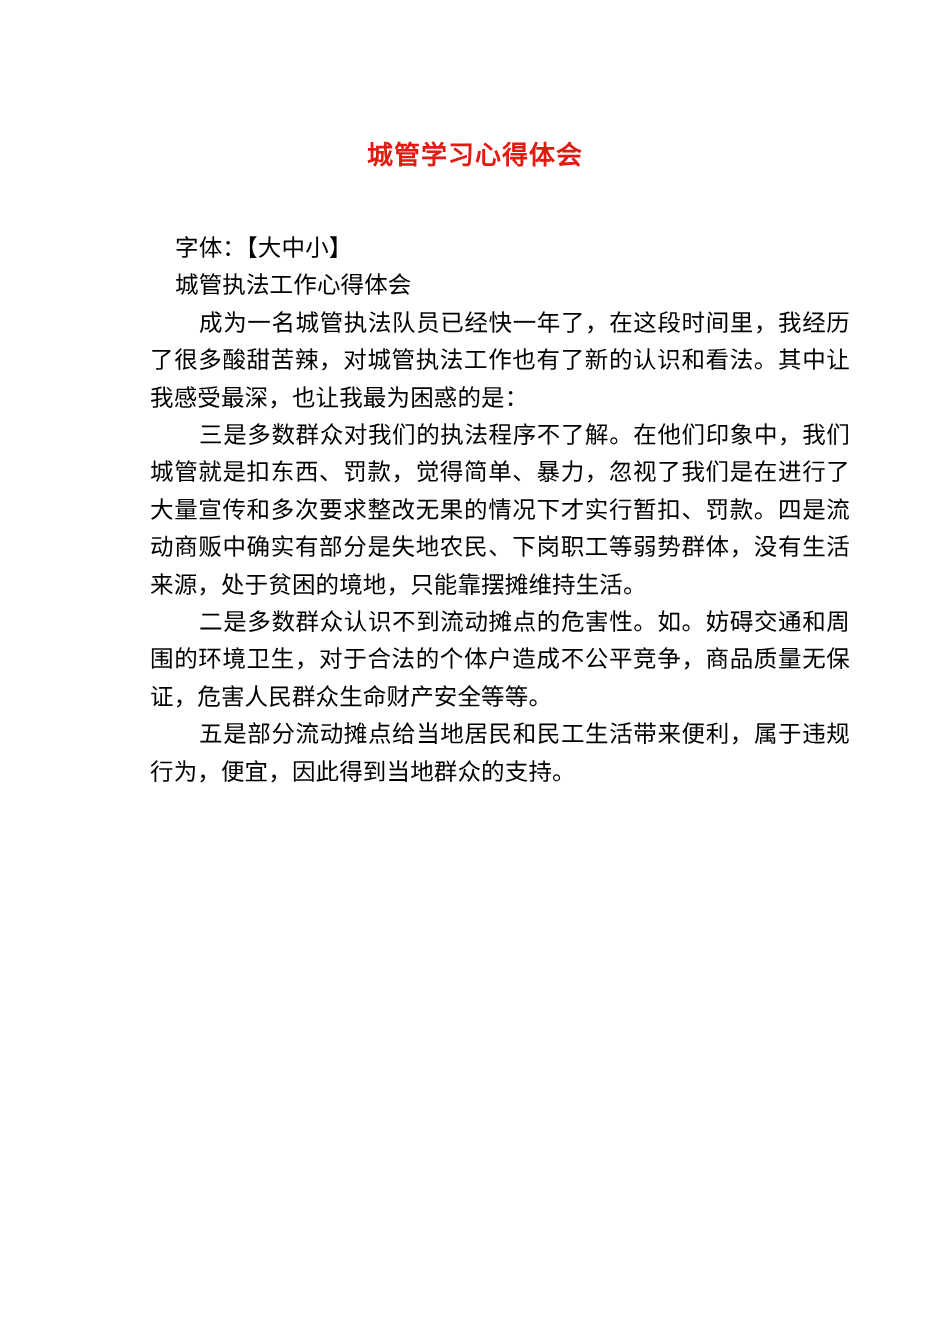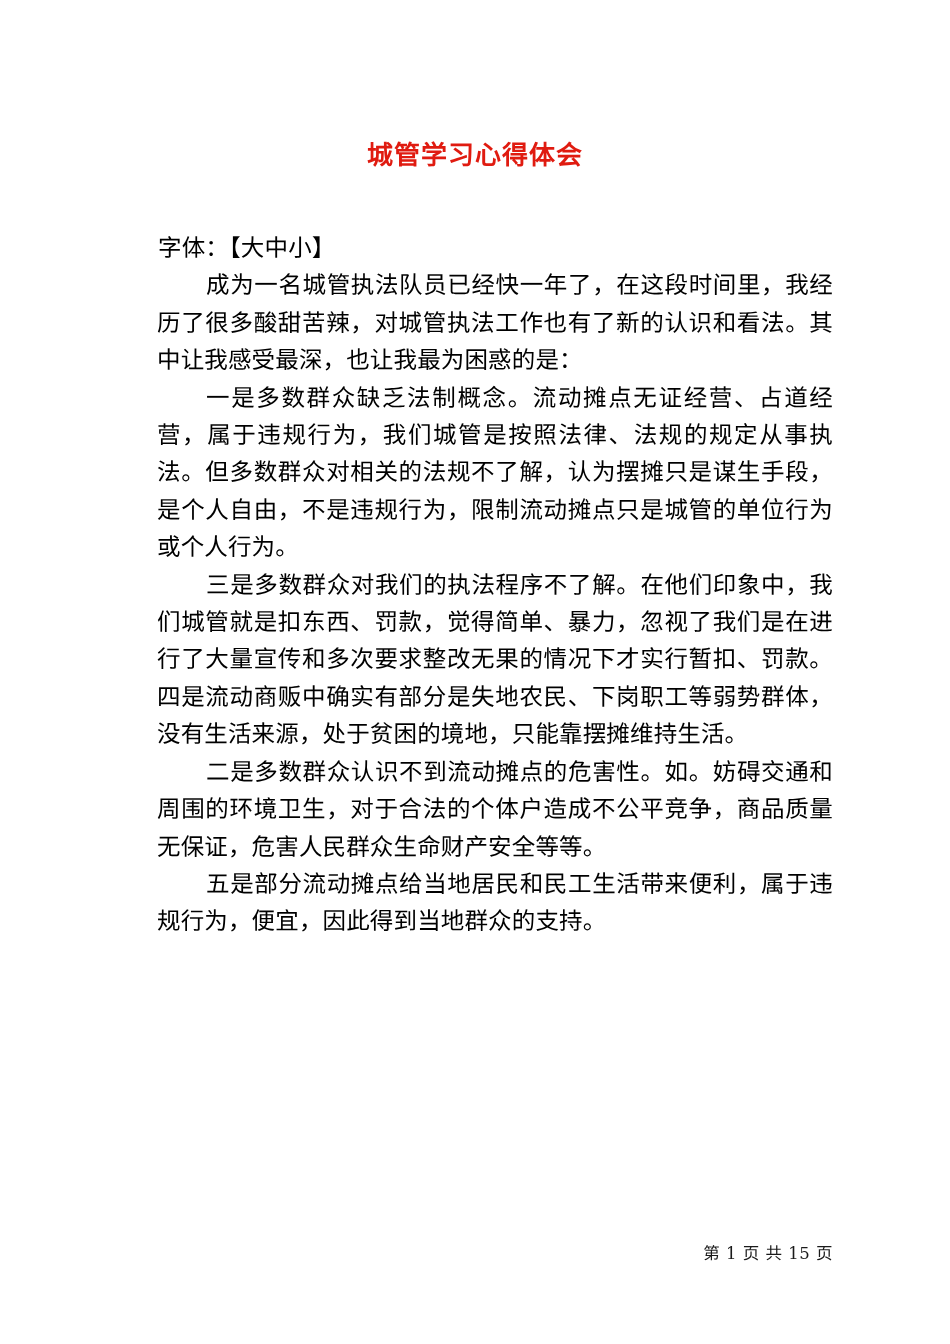--- a/index.html
+++ b/index.html
@@ -31,39 +31,38 @@
     font-family: "DejaVu Sans", "Liberation Sans", sans-serif;
     font-weight: bold;
     font-size: 26px;
     line-height: 42px;
     letter-spacing: 1px;
     color: #e01b10;
   }
   .doc-body {
     position: absolute;
     top: 230px;
-    left: 133px;
+    left: 150px;
     width: 700px;
   }
   .para {
     margin: 0;
     font-size: 23.5px;
     line-height: 37.4px;
     text-align: justify;
     text-justify: inter-ideograph;
     letter-spacing: 0.15px;
     word-break: break-all;
     font-family: "DejaVu Serif", "Liberation Serif", serif;
   }
   .para.indent-1 {
     text-indent: 25px;
   }
   .para.indent-2 {
     text-indent: 49px;
-    margin-left: 24px;
   }
   .page-footer {
     position: absolute;
     left: 133px;
     width: 700px;
     top: 1243px;
     text-align: right;
     font-size: 16.5px;
     line-height: 22px;
     color: #1a1a1a;
@@ -75,30 +74,29 @@
 <body>
 
 <div class="page">
 
   <div class="doc-title">城管学习心得体会</div>
 
   <div class="doc-body">
 
     <p class="para indent-1">字体：【大中小】</p>
 
+    <p class="para indent-1">城管执法工作心得体会</p>
 
     <p class="para indent-2">成为一名城管执法队员已经快一年了，在这段时间里，我经历了很多酸甜苦辣，对城管执法工作也有了新的认识和看法。其中让我感受最深，也让我最为困惑的是：</p>
 
 
-    <p class="para indent-2">一是多数群众缺乏法制概念。流动摊点无证经营、占道经营，属于违规行为，我们城管是按照法律、法规的规定从事执法。但多数群众对相关的法规不了解，认为摆摊只是谋生手段，是个人自由，不是违规行为，限制流动摊点只是城管的单位行为或个人行为。</p>
 
     <p class="para indent-2">三是多数群众对我们的执法程序不了解。在他们印象中，我们城管就是扣东西、罚款，觉得简单、暴力，忽视了我们是在进行了大量宣传和多次要求整改无果的情况下才实行暂扣、罚款。四是流动商贩中确实有部分是失地农民、下岗职工等弱势群体，没有生活来源，处于贫困的境地，只能靠摆摊维持生活。</p>
 
     <p class="para indent-2">二是多数群众认识不到流动摊点的危害性。如。妨碍交通和周围的环境卫生，对于合法的个体户造成不公平竞争，商品质量无保证，危害人民群众生命财产安全等等。</p>
 
     <p class="para indent-2">五是部分流动摊点给当地居民和民工生活带来便利，属于违规行为，便宜，因此得到当地群众的支持。</p>
 
 
   </div>
 
-  <div class="page-footer">第 1 页 共 15 页</div>
 
 </div>
 
 </body></html>

